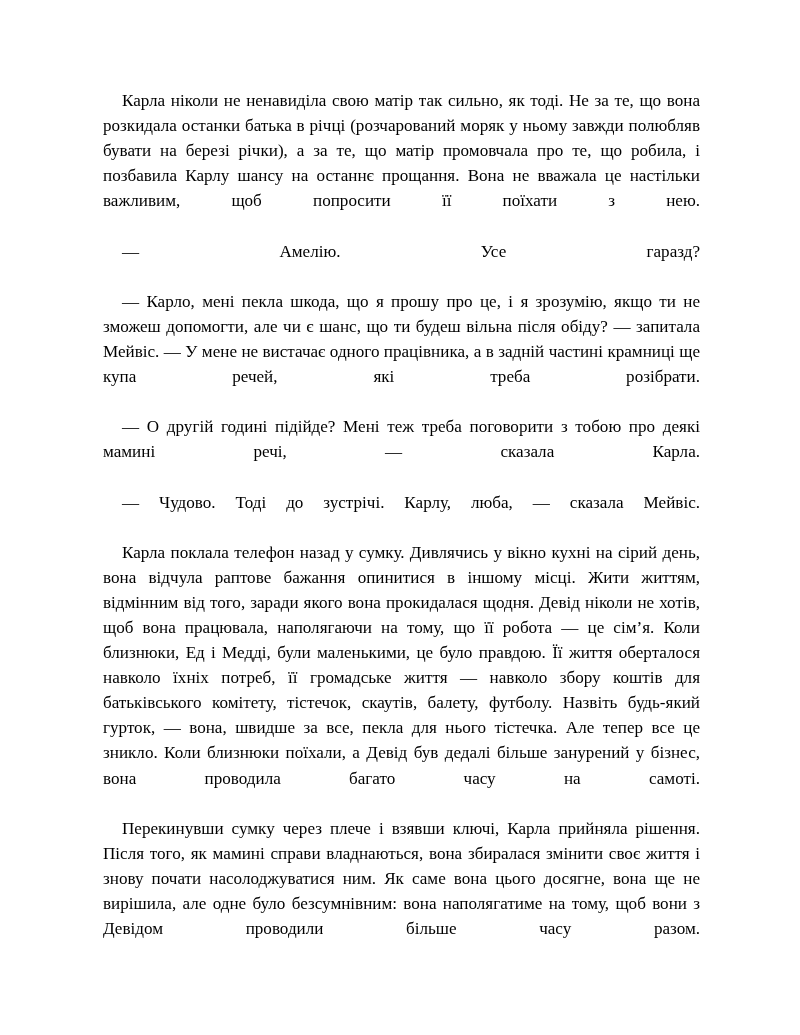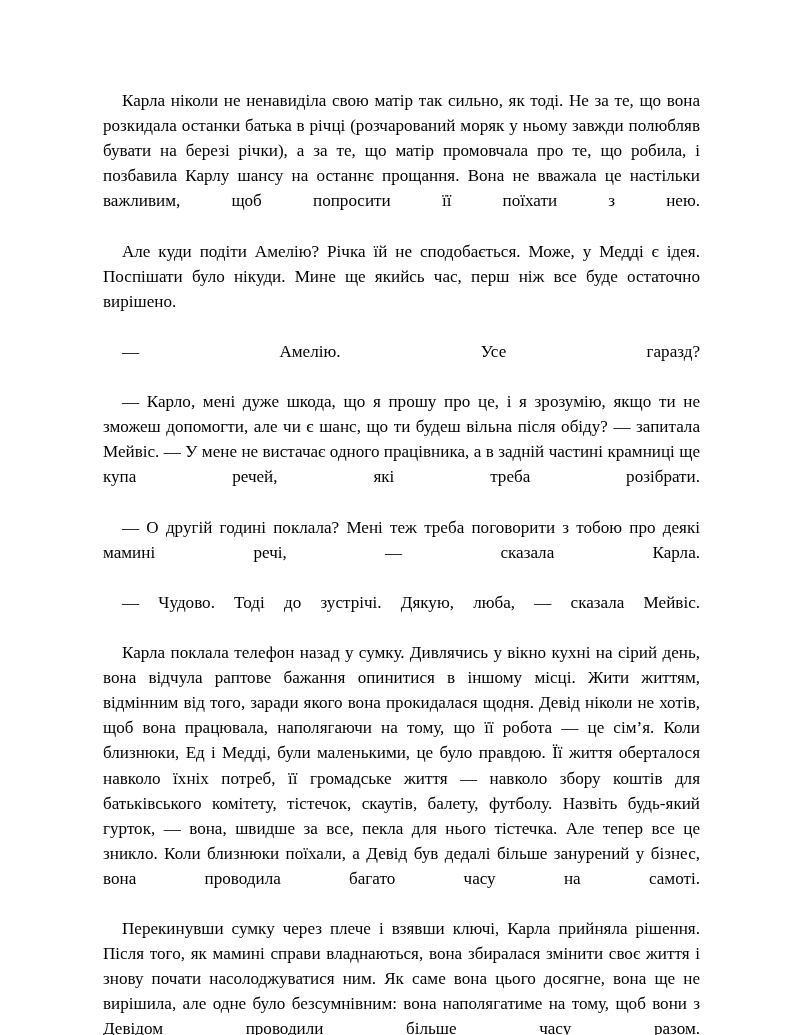--- a/index.html
+++ b/index.html
@@ -51,22 +51,21 @@
     width: 100%;
   }
 </style>
 </head>
 <body>
 
 <div class="page">
   <div class="text-column">
 
     <p class="para">Карла ніколи не ненавиділа свою матір так сильно, як тоді. Не за те, що вона розкидала останки батька в річці (розчарований моряк у ньому завжди полюбляв бувати на березі річки), а за те, що матір промовчала про те, що робила, і позбавила Карлу шансу на останнє прощання. Вона не вважала це настільки важливим, щоб попросити її поїхати з нею.</p>
-    <p class="para">Але куди подіти Амелію? Річка їй не сподобається. Може, у Медді є ідея. Поспішати було нікуди. Мине ще якийсь час, перш ніж все буде остаточно вирішено.</p>
     <p class="para">— Амелію. Усе гаразд?</p>
-    <p class="para">— Карло, мені дуже шкода, що я прошу про це, і я зрозумію, якщо ти не зможеш допомогти, але чи є шанс, що ти будеш вільна після обіду? — запитала Мейвіс. — У мене не вистачає одного працівника, а в задній частині крамниці ще купа речей, які треба розібрати.</p>
-    <p class="para">— О другій годині поклала? Мені теж треба поговорити з тобою про деякі мамині речі, — сказала Карла.</p>
-    <p class="para">— Чудово. Тоді до зустрічі. Дякую, люба, — сказала Мейвіс.</p>
+    <p class="para">— Карло, мені пекла шкода, що я прошу про це, і я зрозумію, якщо ти не зможеш допомогти, але чи є шанс, що ти будеш вільна після обіду? — запитала Мейвіс. — У мене не вистачає одного працівника, а в задній частині крамниці ще купа речей, які треба розібрати.</p>
+    <p class="para">— О другій годині підійде? Мені теж треба поговорити з тобою про деякі мамині речі, — сказала Карла.</p>
+    <p class="para">— Чудово. Тоді до зустрічі. Карлу, люба, — сказала Мейвіс.</p>
     <p class="para">Карла поклала телефон назад у сумку. Дивлячись у вікно кухні на сірий день, вона відчула раптове бажання опинитися в іншому місці. Жити життям, відмінним від того, заради якого вона прокидалася щодня. Девід ніколи не хотів, щоб вона працювала, наполягаючи на тому, що її робота — це сім’я. Коли близнюки, Ед і Медді, були маленькими, це було правдою. Її життя оберталося навколо їхніх потреб, її громадське життя — навколо збору коштів для батьківського комітету, тістечок, скаутів, балету, футболу. Назвіть будь-який гурток, — вона, швидше за все, пекла для нього тістечка. Але тепер все це зникло. Коли близнюки поїхали, а Девід був дедалі більше занурений у бізнес, вона проводила багато часу на самоті.</p>
     <p class="para">Перекинувши сумку через плече і взявши ключі, Карла прийняла рішення. Після того, як мамині справи владнаються, вона збиралася змінити своє життя і знову почати насолоджуватися ним. Як саме вона цього досягне, вона ще не вирішила, але одне було безсумнівним: вона наполягатиме на тому, щоб вони з Девідом проводили більше часу разом.</p>
 
   </div>
 </div>
 
 </body></html>

